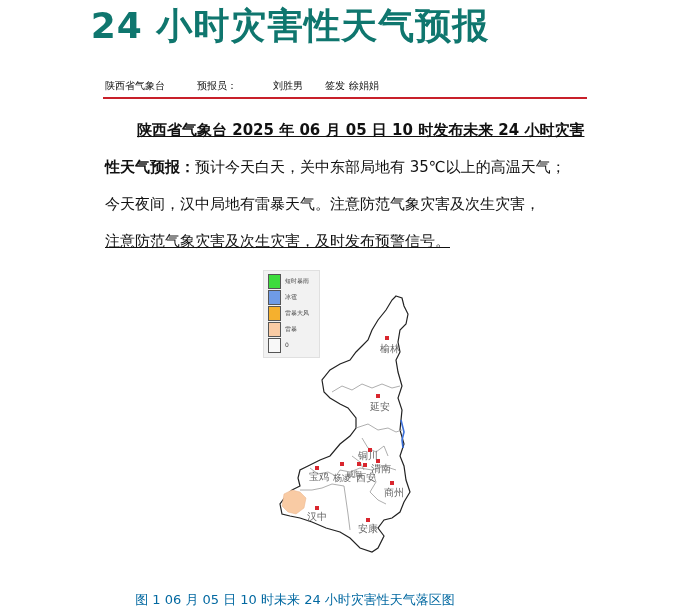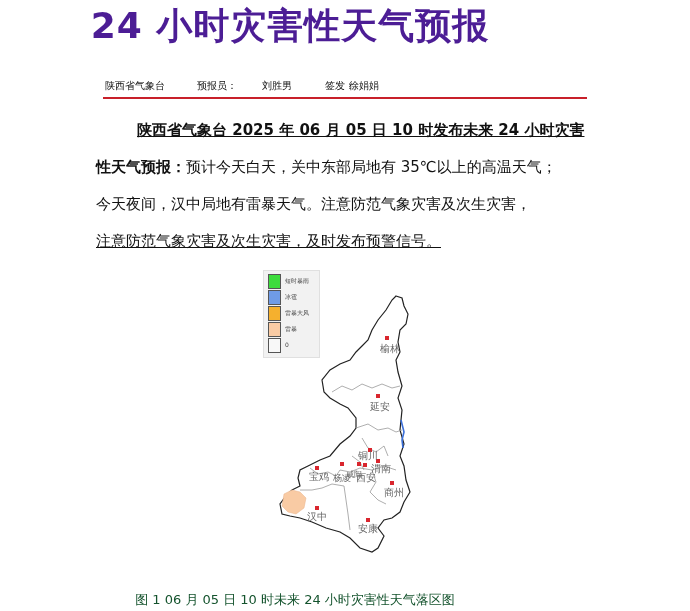--- a/index.html
+++ b/index.html
@@ -1,43 +1,43 @@
 <!DOCTYPE html>
 <html><head>
 <meta charset="utf-8">
 <style>
   html, body { margin: 0; padding: 0; background: #ffffff; }
   body { width: 690px; height: 611px; position: relative; overflow: hidden;
          font-family: "DejaVu Sans", "Liberation Sans", sans-serif; color: #111; }
   .title { position: absolute; left: 0; top: 4px; width: 580px; text-align: center;
-           font-size: 36px; font-weight: bold; color: #4c1d95; letter-spacing: 1px; line-height: 44px; }
+           font-size: 36px; font-weight: bold; color: #0f766e; letter-spacing: 1px; line-height: 44px; }
   .meta { position: absolute; left: 105px; top: 76px; width: 480px; height: 20px;
           font-size: 10px; line-height: 20px; white-space: nowrap; }
   .meta span { position: absolute; top: 0; }
   .meta-rule { position: absolute; left: 103px; top: 97px; width: 484px; height: 2px; background: #c8202a; }
-  .para { position: absolute; left: 96px; width: 490px; font-size: 15px; line-height: 20px; white-space: nowrap; }
+  .para { position: absolute; left: 105px; width: 490px; font-size: 15px; line-height: 20px; white-space: nowrap; }
   .para b { font-weight: bold; }
   .legend { position: absolute; left: 263px; top: 270px; width: 55px; height: 86px;
             background: #f2f2f2; border: 1px solid #e0e0e0; }
   .legend-item { position: absolute; left: 4px; width: 50px; height: 16px; }
   .legend-swatch { position: absolute; left: 0; top: 0; width: 13px; height: 15px; border: 1px solid #555; box-sizing: border-box; }
   .legend-label { position: absolute; left: 17px; top: 2px; font-size: 6px; line-height: 10px; color: #444; white-space: nowrap; }
   .map { position: absolute; left: 270px; top: 290px; width: 170px; height: 270px; }
   .city-label { font-size: 10px; fill: #666; font-family: "DejaVu Sans", sans-serif; }
-  .caption { position: absolute; left: 0; top: 591px; width: 590px; text-align: center; font-size: 13px; line-height: 18px; color: #14532d; }
+  .caption { position: absolute; left: 0; top: 591px; width: 590px; text-align: center; font-size: 13px; line-height: 18px; color: #0369a1; }
 </style>
 </head>
 <body>
 
 <div class="title">24 小时灾害性天气预报</div>
 
 <div class="meta">
   <span style="left:0">陕西省气象台</span>
   <span style="left:92px">预报员：</span>
-  <span style="left:157px">刘胜男</span>
+  <span style="left:168px">刘胜男</span>
   <span style="left:220px">签发：</span>
   <span style="left:244px">徐娟娟</span>
 </div>
 <div class="meta-rule"></div>
 
 <div class="para" style="top:120px; left:137px;text-decoration:underline;"><b>陕西省气象台 2025 年 06 月 05 日 10 时发布未来 24 小时灾害</b></div>
 <div class="para" style="top:157px;"><b>性天气预报：</b><span>预计今天白天，关中东部局地有 35℃以上的高温天气；</span></div>
 <div class="para" style="top:194px;">今天夜间，汉中局地有雷暴天气。注意防范气象灾害及次生灾害，</div>
 <div class="para" style="top:231px;text-decoration:underline;">注意防范气象灾害及次生灾害，及时发布预警信号。</div>
 

